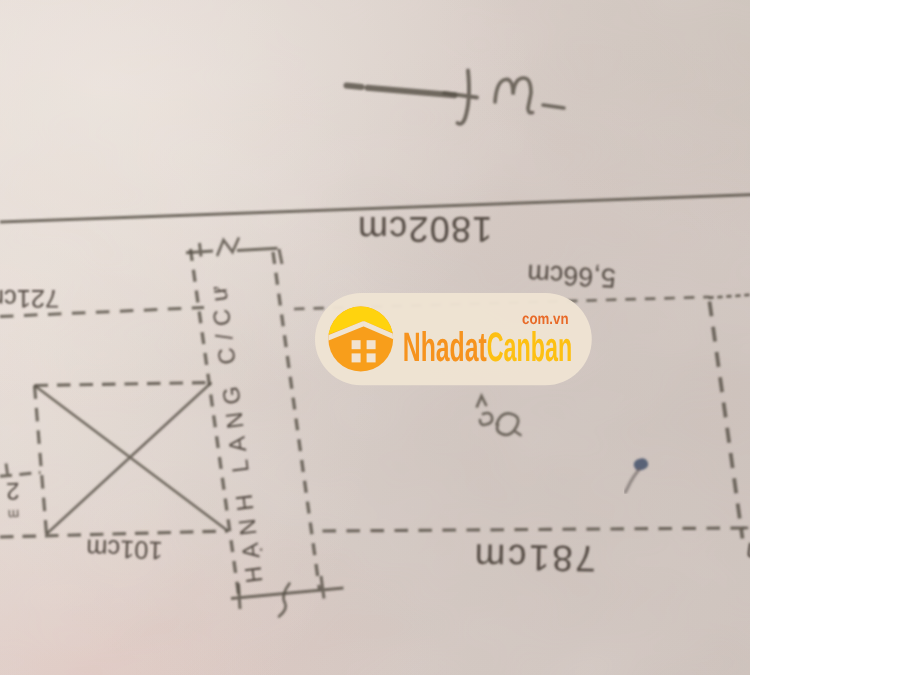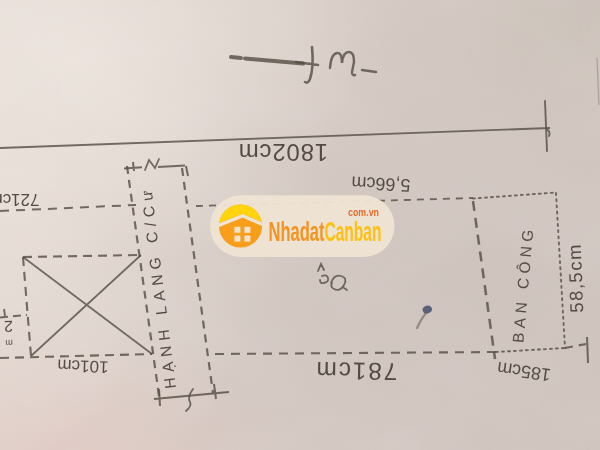--- a/index.html
+++ b/index.html
@@ -1,16 +1,16 @@
 <!DOCTYPE html>
 <html><head>
 <meta charset="utf-8">
 <style>
   html,body{margin:0;padding:0;}
-  .page{position:relative;width:600px;height:450px;overflow:hidden;
+  .page{position:relative;width:500px;height:450px;overflow:hidden;
     background:
       radial-gradient(400px 300px at 70px 60px, rgba(240,233,226,0.6), rgba(240,233,226,0) 72%),
       radial-gradient(300px 420px at 30px 230px, rgba(236,226,218,0.5), rgba(236,226,218,0) 75%),
       radial-gradient(420px 220px at 585px 15px, rgba(196,188,178,0.55), rgba(196,188,178,0) 70%),
       radial-gradient(520px 320px at 400px 280px, rgba(196,186,180,0.4), rgba(196,186,180,0) 80%),
       radial-gradient(320px 170px at 60px 450px, rgba(224,190,184,0.55), rgba(224,190,184,0) 75%),
       linear-gradient(112deg, #e3d9d3 0%, #d7cbc5 50%, #cfc3bd 100%);
     font-family:"Liberation Sans", sans-serif;}
   svg{position:absolute;left:0;top:0;}
   text{font-family:"Liberation Sans", sans-serif;}

